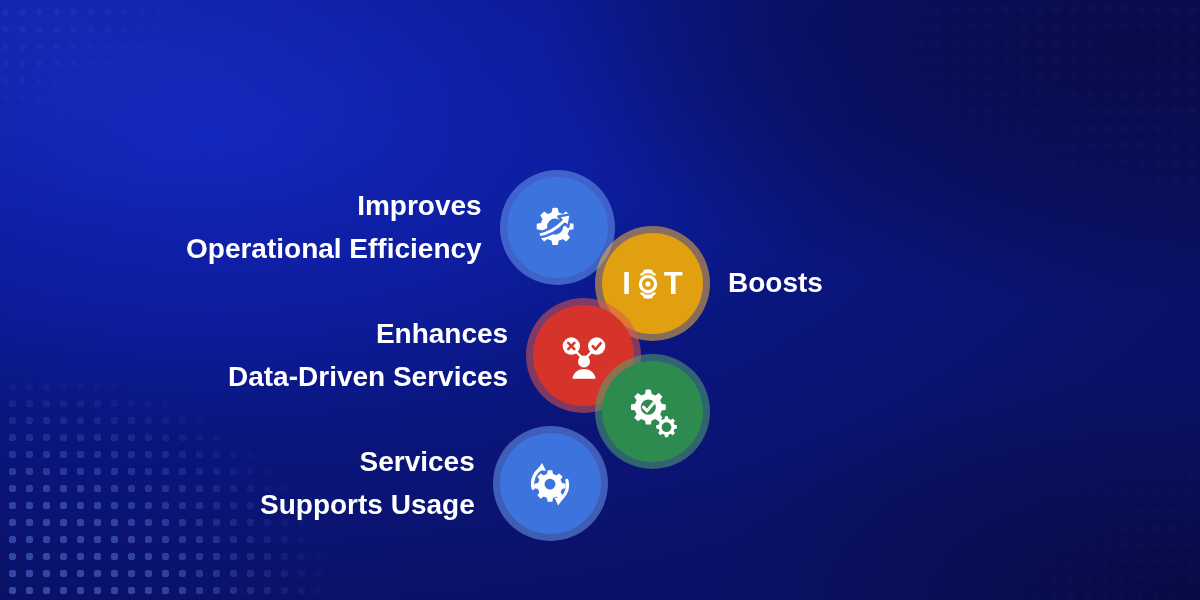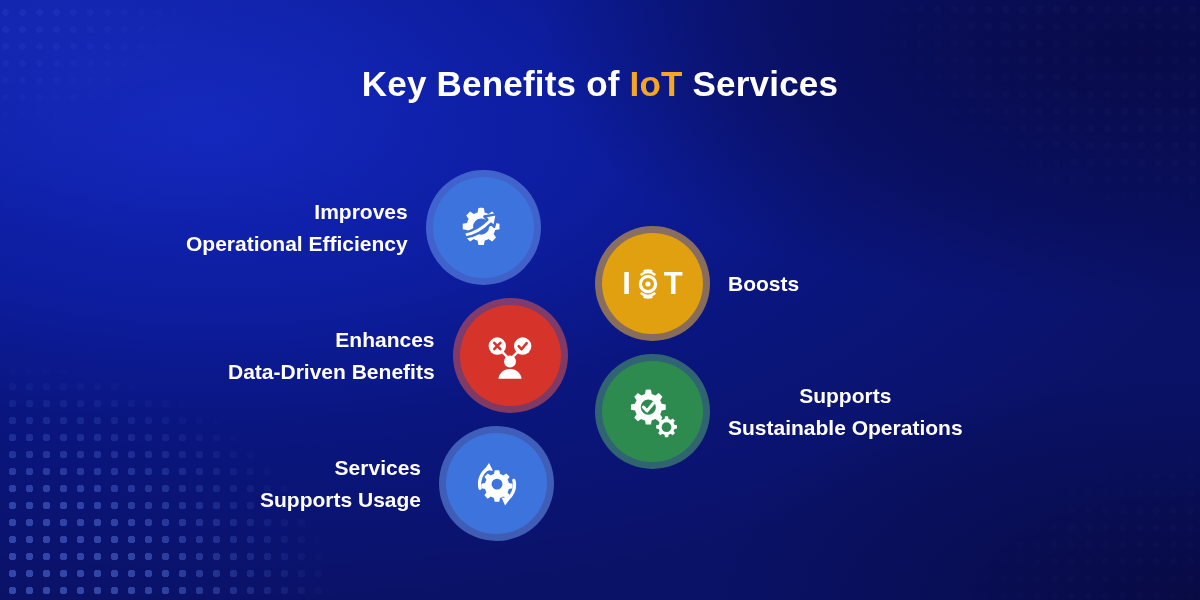--- a/index.html
+++ b/index.html
@@ -89,27 +89,27 @@
   .node {
     position: absolute;
     display: flex;
     align-items: center;
   }
   .node.left-side  { flex-direction: row; }
   .node.right-side { flex-direction: row; }
 
   .label {
     color: #ffffff;
-    font-size: 21px;
+    font-size: 28px;
     font-weight: bold;
     line-height: 1.52;
     white-space: nowrap;
   }
   .label.align-right { text-align: right; }
-  .label.align-left  { text-align: center; }
+  .label.align-left  { text-align: right; }
 
   .circle {
     position: relative;
     width: 115px;
     height: 115px;
     border-radius: 50%;
     flex: 0 0 auto;
     display: flex;
     align-items: center;
     justify-content: center;
@@ -146,23 +146,20 @@
 
 <div id="canvas">
 
   <div class="bg-base"></div>
   <div class="dots dots-bl"></div>
   <div class="dots dots-tr"></div>
   <div class="dots dots-tl"></div>
   <div class="dots dots-br"></div>
   <div class="bg-vignette"></div>
 
-  <div class="title">
-    <span>Key Benefits of </span><span class="accent">IoT</span><span> Services</span>
-  </div>
 
   <div class="node left-side" style="left:186px; top:170px;">
     <div class="label align-right" style="margin-right:18px;">
       <div>Improves</div>
       <div>Operational Efficiency</div>
     </div>
     <div class="circle">
       <div class="ring" style="background:#6b9bef;"></div>
       <div class="disc" style="background:#3d73dd;"></div>
       <svg width="60" height="60" viewBox="0 0 64 64">
@@ -196,21 +193,21 @@
       </div>
     </div>
     <div class="label align-left" style="margin-left:18px;">
       <div>Boosts</div>
     </div>
   </div>
 
   <div class="node left-side" style="left:184px; top:298px;margin-left:44px;">
     <div class="label align-right" style="margin-right:18px;">
       <div>Enhances</div>
-      <div>Data-Driven Benefits</div>
+      <div>Data-Driven Services</div>
     </div>
     <div class="circle">
       <div class="ring" style="background:#e0584c;"></div>
       <div class="disc" style="background:#d6342a;"></div>
       <svg width="58" height="58" viewBox="0 0 64 64">
         <g stroke="#ffffff" stroke-width="2.6">
           <line x1="32" y1="36" x2="19" y2="23"></line>
           <line x1="32" y1="36" x2="45" y2="23"></line>
         </g>
         <circle cx="18" cy="21" r="9.6" fill="#ffffff"></circle>
@@ -236,24 +233,20 @@
         </g>
         <circle cx="27" cy="26.8" r="10.4" fill="#2e8b4f"></circle>
         <circle cx="27" cy="26.8" r="9.6" fill="none" stroke="#ffffff" stroke-width="3"></circle>
         <polyline points="21.8,26.8 25.6,30.8 32.4,22.6" fill="none" stroke="#ffffff" stroke-width="3.2" stroke-linecap="round" stroke-linejoin="round"></polyline>
         <g fill="#ffffff">
           <path d="M46.4 36.6c-.9 0-1.6.2-1.6.2l-.5 2.7c-.8.2-1.6.5-2.3.9l-2.2-1.5-2.3 2.3 1.5 2.2c-.4.7-.7 1.5-.9 2.3l-2.7.5v3.3l2.7.5c.2.8.5 1.6.9 2.3l-1.5 2.2 2.3 2.3 2.2-1.5c.7.4 1.5.7 2.3.9l.5 2.7h3.3l.5-2.7c.8-.2 1.6-.5 2.3-.9l2.2 1.5 2.3-2.3-1.5-2.2c.4-.7.7-1.5.9-2.3l2.7-.5v-3.3l-2.7-.5c-.2-.8-.5-1.6-.9-2.3l1.5-2.2-2.3-2.3-2.2 1.5c-.7-.4-1.5-.7-2.3-.9l-.5-2.7s-.7-.2-1.6-.2z"></path>
         </g>
         <circle cx="46.4" cy="48.2" r="5.2" fill="#2e8b4f"></circle>
       </svg>
     </div>
-    <div class="label align-left" style="margin-left:18px;">
-      <div>Supports</div>
-      <div>Sustainable Operations</div>
-    </div>
   </div>
 
   <div class="node left-side" style="left:260px; top:426px;">
     <div class="label align-right" style="margin-right:18px;">
       <div>Services</div>
       <div>Supports Usage</div>
     </div>
     <div class="circle">
       <div class="ring" style="background:#6b9bef;"></div>
       <div class="disc" style="background:#3d73dd;"></div>

